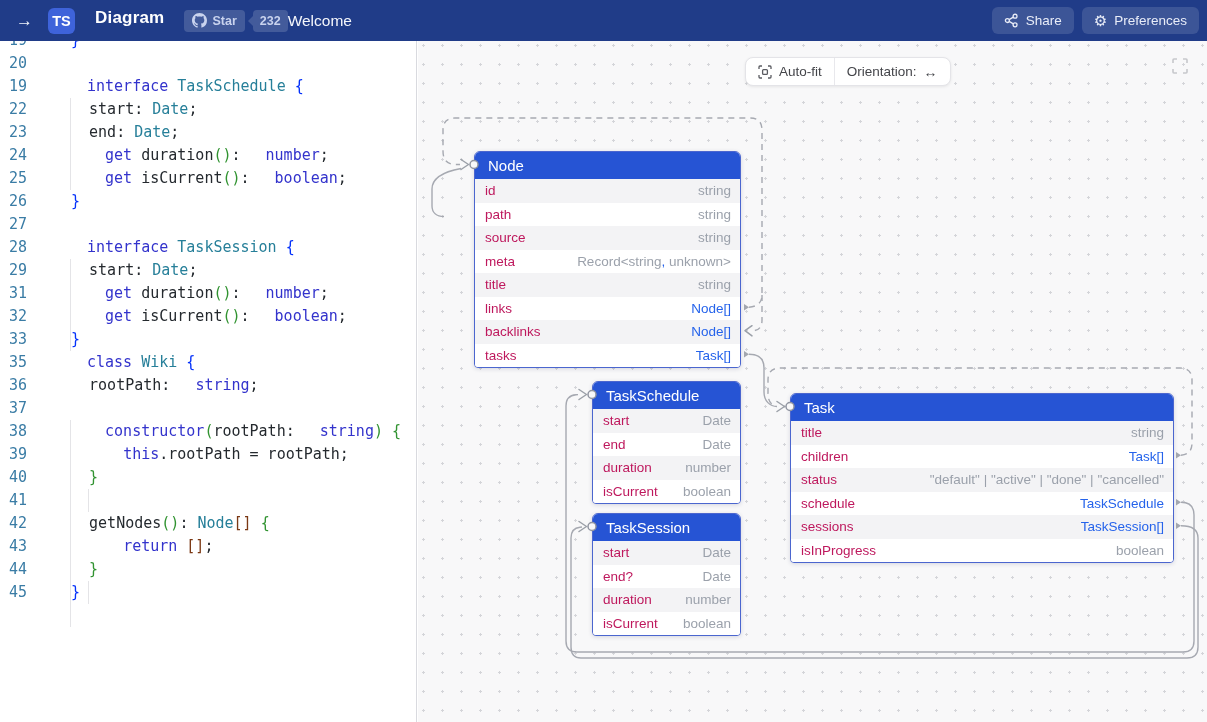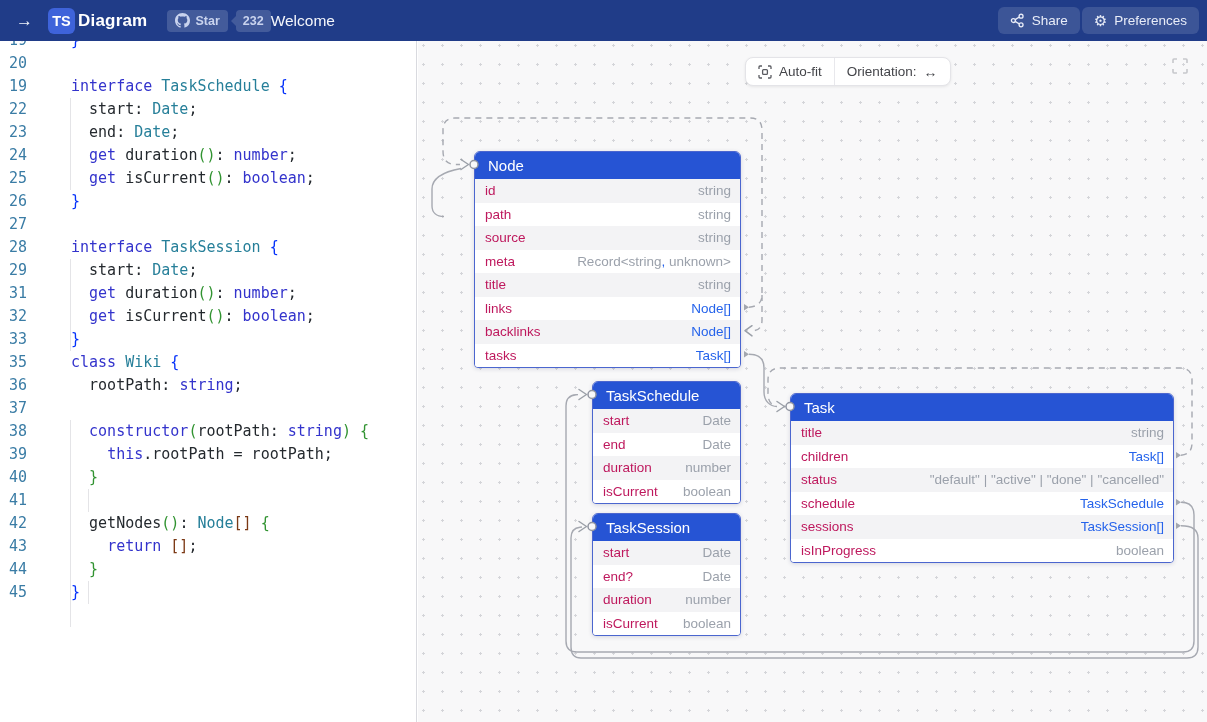--- a/index.html
+++ b/index.html
@@ -2,42 +2,42 @@
 <html><head>
 <meta charset="utf-8">
 <style>
   * { margin:0; padding:0; box-sizing:border-box; }
   html,body { width:1207px; height:722px; overflow:hidden; font-family:"Liberation Sans",sans-serif; background:#fff; }
 
   
   .app-header { position:absolute; left:0; top:0; width:1207px; height:41px; background:#203c88; display:flex; align-items:center; padding:0 8px 0 16px; color:#fff; z-index:50; }
   .hdr-left { display:flex; align-items:center; gap:10px; }
   .back-arrow { color:#f2f5fc; font-size:17px; width:22px; cursor:pointer; }
-  .brand { display:flex; align-items:center; gap:3px; }
+  .brand { display:flex; align-items:flex-start; gap:20px; }
   .ts-badge { width:27px; height:26px; background:#3e63da; border-radius:6px; display:flex; align-items:center; justify-content:center; font-weight:bold; font-size:14.5px; color:#fff; }
   .brand-name { font-weight:bold; font-size:17px; letter-spacing:.2px; }
   .star-widget { display:flex; align-items:center; margin-left:10px; cursor:pointer; }
   .star-main { display:flex; align-items:center; gap:5px; background:rgba(255,255,255,.16); border-radius:4px; height:22px; padding:0 8px; color:#c9d3ee; font-size:12.5px; font-weight:bold; }
   .star-main svg { fill:#c9d3ee; }
   .star-pointer { width:0; height:0; border-top:5px solid transparent; border-bottom:5px solid transparent; border-right:5px solid rgba(255,255,255,.16); margin-left:3px; }
   .star-count { background:rgba(255,255,255,.16); border-radius:4px; height:22px; padding:0 7px; display:flex; align-items:center; color:#c9d3ee; font-size:12.5px; font-weight:bold; }
   .hdr-center { flex:1; font-size:15.5px; color:#f4f6fb; }
-  .hdr-right { display:flex; align-items:center; gap:2px; }
+  .hdr-right { display:flex; align-items:center; gap:8px; }
   .hdr-btn { display:flex; align-items:center; gap:7px; background:rgba(255,255,255,.13); border:none; border-radius:6px; height:27px; padding:0 12px; color:#e9edf8; font-size:13.5px; font-family:inherit; cursor:pointer; }
   .hdr-btn svg { stroke:#e9edf8; fill:none; stroke-width:1.4; }
   .gear-glyph { font-size:15px; line-height:1; color:#e9edf8; }
 
   
   .editor { position:absolute; left:0; top:41px; width:417px; height:681px; background:#ffffff; border-right:1px solid #d9dadf; overflow:hidden; font-family:"DejaVu Sans Mono",monospace; font-size:15px; }
   .code-scroll { position:relative; margin-top:-12px; }
   .indent-guide { position:absolute; width:1px; background:#e4e4e7; z-index:0; }
   .code-line { display:flex; height:23px; line-height:23px; white-space:pre; position:relative; z-index:1; }
   .ln { width:27px; text-align:right; color:#3a7ca5; flex:none; }
   .lc { margin-left:44px; color:#24292e; }
-  .tok-kw { color:#3333cc; }
+  .tok-kw { color:#3333cc;margin-left:16px; }
   .tok-ty { color:#267f99; }
   .tok-tx { color:#24292e; }
   .tok-b1 { color:#0431fa; }
   .tok-b2 { color:#319331; }
   .tok-b3 { color:#7b3814; }
 
   
   .canvas { position:absolute; left:418px; top:41px; width:789px; height:681px; background-color:#f8f8f9;
     background-image:radial-gradient(#d4d5d9 1.1px, transparent 1.2px); background-size:19px 19px; background-position:15px 14px; }
   .edge-layer { position:absolute; left:0; top:0; z-index:3; pointer-events:none; }

